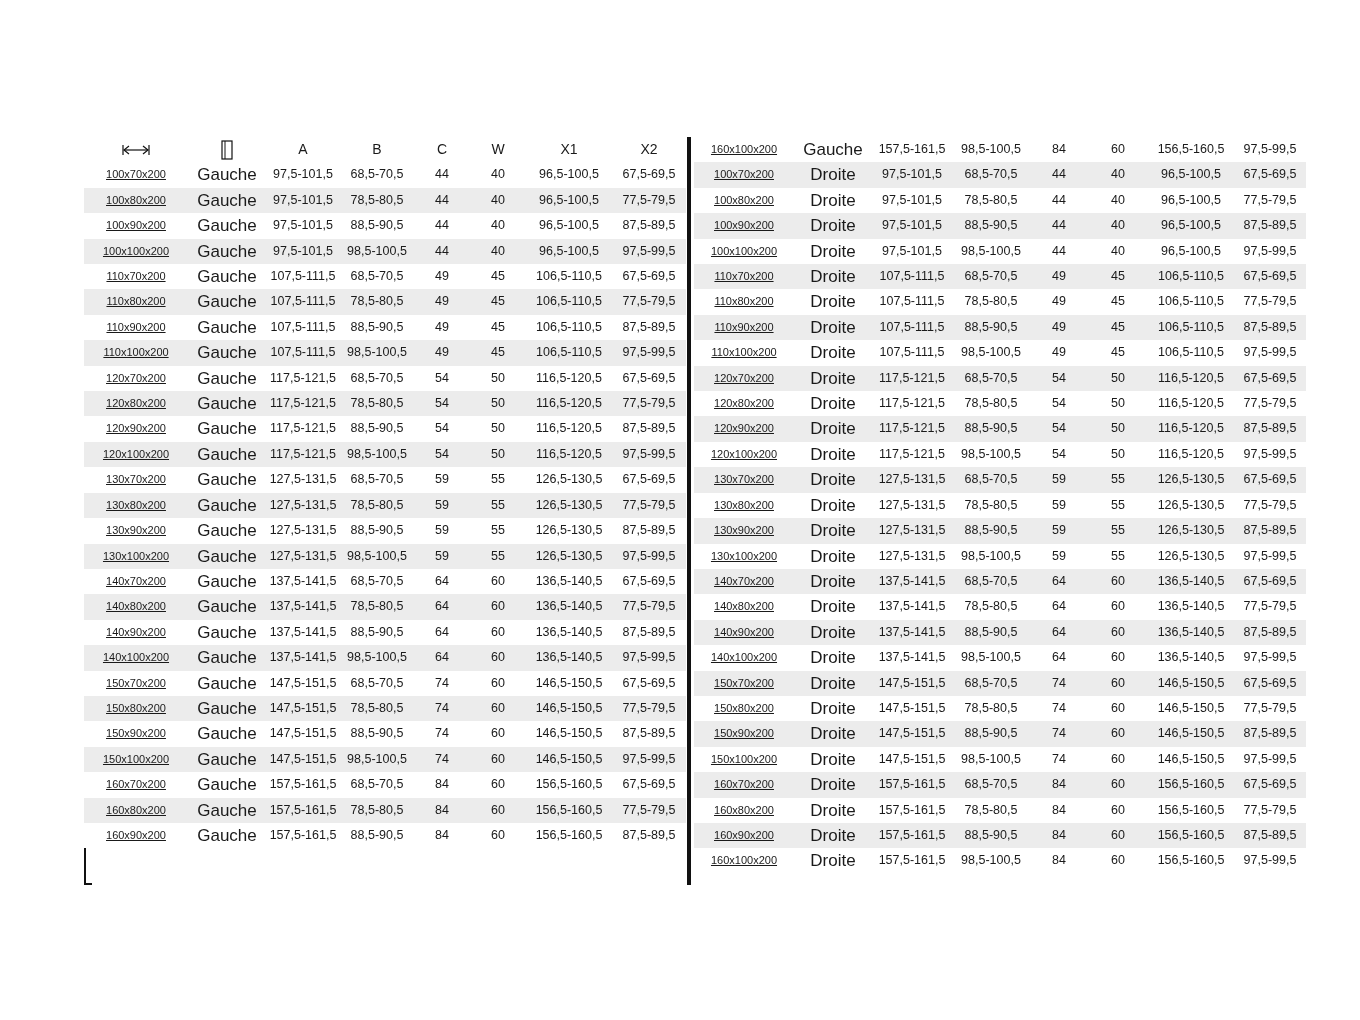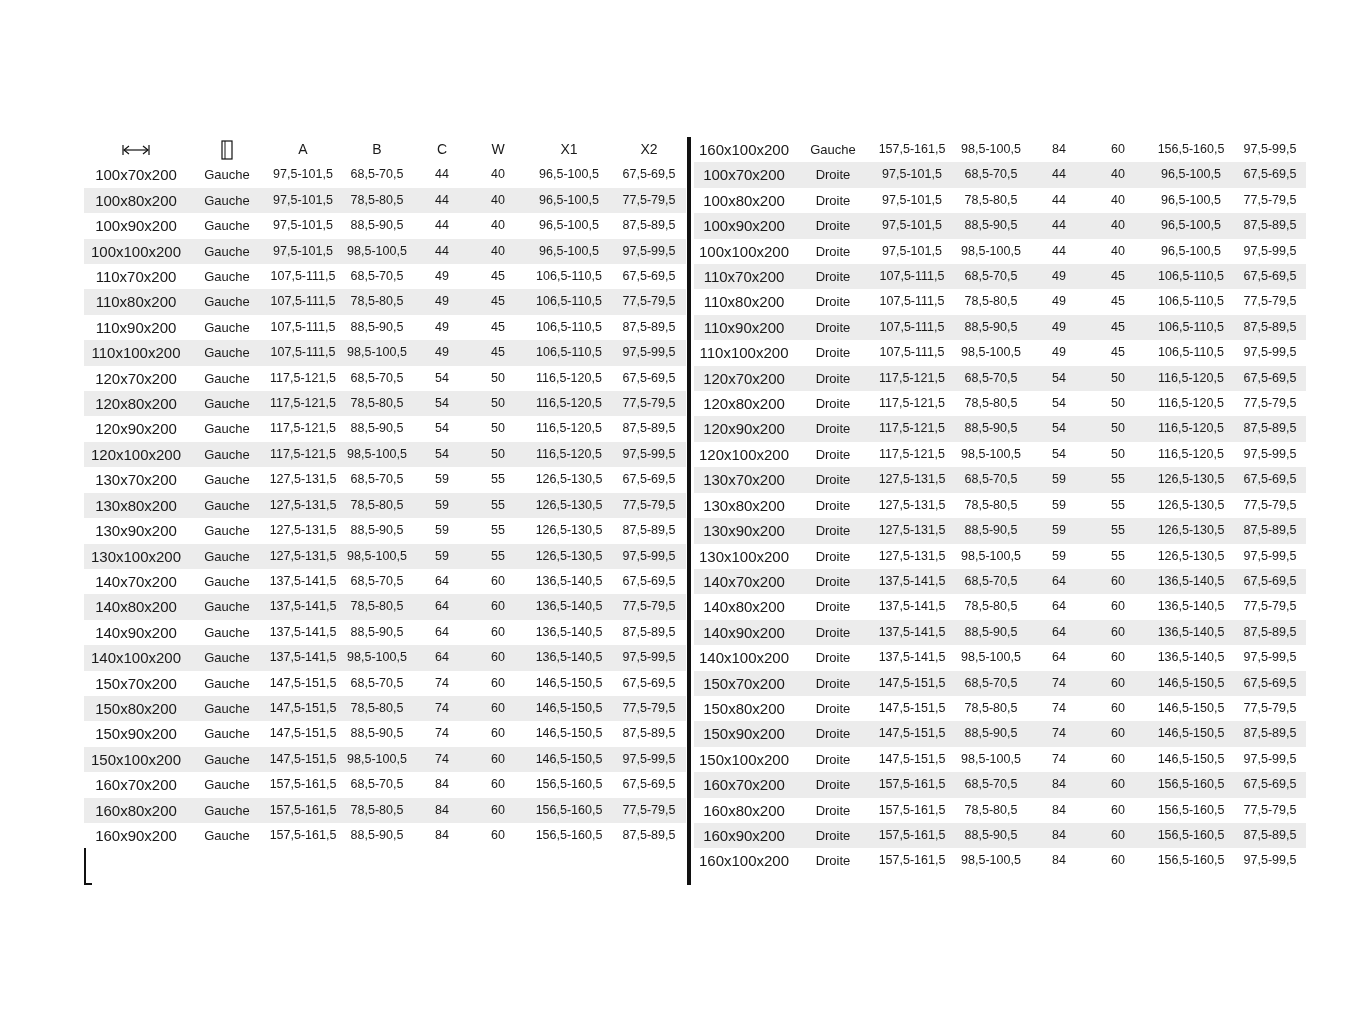--- a/index.html
+++ b/index.html
@@ -90,22 +90,22 @@
   tr.plain td {
     background: #ffffff;
   }
   thead th {
     background: #ffffff;
     font-weight: bold;
     font-size: 14px;
     height: 44px;
     line-height: 44px;
   }
-  td.col-size { font-size: 15px; }
-  td.col-hand { font-size: 13px; font-weight: bold; }
+  td.col-size { font-size: 11px; text-decoration: underline; }
+  td.col-hand { font-size: 17px; font-weight: bold; }
   td.col-num { font-size: 12.5px; }
 
   
   #left-block col.c0 { width: 104px; }
   #left-block col.c1 { width: 78px; }
   #left-block col.c2 { width: 74px; }
   #left-block col.c3 { width: 74px; }
   #left-block col.c4 { width: 56px; }
   #left-block col.c5 { width: 56px; }
   #left-block col.c6 { width: 86px; }

